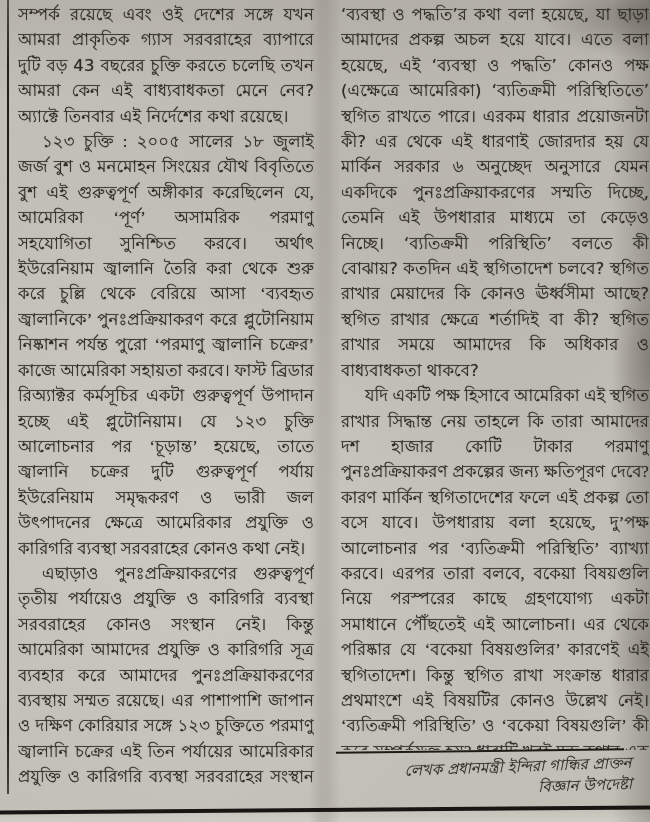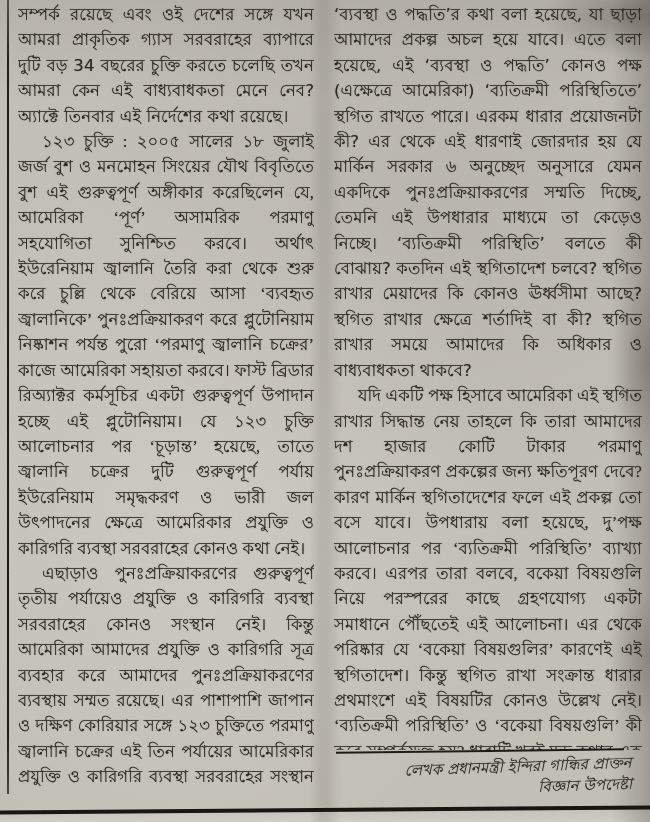--- a/index.html
+++ b/index.html
@@ -51,21 +51,21 @@
     text-shadow: 0 0 1px rgba(43,39,32,0.55);
     overflow: hidden;
     z-index: 2;
   }
   .col-left {
     left: 18px;
     width: 296px;
     height: 790px;
   }
   .col-right {
-    left: 334px;
+    left: 341px;
     width: 308px;
     height: 748px;
   }
   .para {
     margin: 0;
   }
   .para.indent {
     text-indent: 24px;
     font-family: Liberation Serif, serif;
   }
@@ -114,21 +114,21 @@
   }
 </style>
 </head>
 <body>
 
 <div class="page">
 
   <div class="rule-left"></div>
 
   <div class="col col-left">
-    <p class="para">সম্পর্ক রয়েছে এবং ওই দেশের সঙ্গে যখন আমরা প্রাকৃতিক গ্যাস সরবরাহের ব্যাপারে দুটি বড় 34 বছরের চুক্তি করতে চলেছি তখন আমরা কেন এই বাধ্যবাধকতা মেনে নেব? অ্যাক্টে তিনবার এই নির্দেশের কথা রয়েছে।</p>
+    <p class="para">সম্পর্ক রয়েছে এবং ওই দেশের সঙ্গে যখন আমরা প্রাকৃতিক গ্যাস সরবরাহের ব্যাপারে দুটি বড় 43 বছরের চুক্তি করতে চলেছি তখন আমরা কেন এই বাধ্যবাধকতা মেনে নেব? অ্যাক্টে তিনবার এই নির্দেশের কথা রয়েছে।</p>
     <p class="para indent">১২৩ চুক্তি : ২০০৫ সালের ১৮ জুলাই জর্জ বুশ ও মনমোহন সিংয়ের যৌথ বিবৃতিতে বুশ এই গুরুত্বপূর্ণ অঙ্গীকার করেছিলেন যে, আমেরিকা ‘পূর্ণ’ অসামরিক পরমাণু সহযোগিতা সুনিশ্চিত করবে। অর্থাৎ ইউরেনিয়াম জ্বালানি তৈরি করা থেকে শুরু করে চুল্লি থেকে বেরিয়ে আসা ‘ব্যবহৃত জ্বালানিকে’ পুনঃপ্রক্রিয়াকরণ করে প্লুটোনিয়াম নিষ্কাশন পর্যন্ত পুরো ‘পরমাণু জ্বালানি চক্রের’ কাজে আমেরিকা সহায়তা করবে। ফাস্ট ব্রিডার রিঅ্যাক্টর কর্মসূচির একটা গুরুত্বপূর্ণ উপাদান হচ্ছে এই প্লুটোনিয়াম। যে ১২৩ চুক্তি আলোচনার পর ‘চূড়ান্ত’ হয়েছে, তাতে জ্বালানি চক্রের দুটি গুরুত্বপূর্ণ পর্যায় ইউরেনিয়াম সমৃদ্ধকরণ ও ভারী জল উৎপাদনের ক্ষেত্রে আমেরিকার প্রযুক্তি ও কারিগরি ব্যবস্থা সরবরাহের কোনও কথা নেই।</p>
     <p class="para indent">এছাড়াও পুনঃপ্রক্রিয়াকরণের গুরুত্বপূর্ণ তৃতীয় পর্যায়েও প্রযুক্তি ও কারিগরি ব্যবস্থা সরবরাহের কোনও সংস্থান নেই। কিন্তু আমেরিকা আমাদের প্রযুক্তি ও কারিগরি সূত্র ব্যবহার করে আমাদের পুনঃপ্রক্রিয়াকরণের ব্যবস্থায় সম্মত রয়েছে। এর পাশাপাশি জাপান ও দক্ষিণ কোরিয়ার সঙ্গে ১২৩ চুক্তিতে পরমাণু জ্বালানি চক্রের এই তিন পর্যায়ের আমেরিকার প্রযুক্তি ও কারিগরি ব্যবস্থা সরবরাহের সংস্থান রয়েছে। পুনঃপ্রক্রিয়াকরণ সংক্রান্ত এই ধরনের প্রযুক্তি ও ব্যবস্থা আমেরিকা ইতিমধ্যেই জাপানকে সরবরাহ করেছে।</p>
 
   </div>
 
   <div class="col col-right">
     <p class="para">‘ব্যবস্থা ও পদ্ধতি’র কথা বলা হয়েছে, যা ছাড়া আমাদের প্রকল্প অচল হয়ে যাবে। এতে বলা হয়েছে, এই ‘ব্যবস্থা ও পদ্ধতি’ কোনও পক্ষ (এক্ষেত্রে আমেরিকা) ‘ব্যতিক্রমী পরিস্থিতিতে’ স্থগিত রাখতে পারে। এরকম ধারার প্রয়োজনটা কী? এর থেকে এই ধারণাই জোরদার হয় যে মার্কিন সরকার ৬ অনুচ্ছেদ অনুসারে যেমন একদিকে পুনঃপ্রক্রিয়াকরণের সম্মতি দিচ্ছে, তেমনি এই উপধারার মাধ্যমে তা কেড়েও নিচ্ছে। ‘ব্যতিক্রমী পরিস্থিতি’ বলতে কী বোঝায়? কতদিন এই স্থগিতাদেশ চলবে? স্থগিত রাখার মেয়াদের কি কোনও ঊর্ধ্বসীমা আছে? স্থগিত রাখার ক্ষেত্রে শর্তাদিই বা কী? স্থগিত রাখার সময়ে আমাদের কি অধিকার ও বাধ্যবাধকতা থাকবে?</p>
     <p class="para indent">যদি একটি পক্ষ হিসাবে আমেরিকা এই স্থগিত রাখার সিদ্ধান্ত নেয় তাহলে কি তারা আমাদের দশ হাজার কোটি টাকার পরমাণু পুনঃপ্রক্রিয়াকরণ প্রকল্পের জন্য ক্ষতিপূরণ দেবে? কারণ মার্কিন স্থগিতাদেশের ফলে এই প্রকল্প তো বসে যাবে। উপধারায় বলা হয়েছে, দু’পক্ষ আলোচনার পর ‘ব্যতিক্রমী পরিস্থিতি’ ব্যাখ্যা করবে। এরপর তারা বলবে, বকেয়া বিষয়গুলি নিয়ে পরস্পরের কাছে গ্রহণযোগ্য একটা সমাধানে পৌঁছতেই এই আলোচনা। এর থেকে পরিষ্কার যে ‘বকেয়া বিষয়গুলির’ কারণেই এই স্থগিতাদেশ। কিন্তু স্থগিত রাখা সংক্রান্ত ধারার প্রথমাংশে এই বিষয়টির কোনও উল্লেখ নেই। ‘ব্যতিক্রমী পরিস্থিতি’ ও ‘বকেয়া বিষয়গুলি’ কী করে সম্পর্কযুক্ত হয়? ধারাটি খুবই মন্দ কথার এক শব্দজাল যা দ্ব্যর্থবোধক। বিরোধ ও মতপার্থক্য নিয়ে সাধারণত সালিশি হয়ে থাকে, কিন্তু ধারায় তার কোনও সংস্থান নেই। কিন্তু এ ক্ষেত্রে তা দীর্ঘায়িত হবে, সময়ের সীমা-পরিসীমা থাকবে না এবং শেষ পর্যন্ত তারাপুরের মতো আলোচনা ফলপ্রসূ হবে। এর মধ্যে আমাদের দশ হাজার কোটি টাকার জাতীয় পুনঃপ্রক্রিয়াকরণ প্রকল্প ভালো অবস্থায় থাকা সত্ত্বেও অচল হয়ে যাবে। আর বিরাট সংখ্যক চালু চুল্লি থেকে ব্যবহৃত জ্বালানি এসে জমা হতে থাকবে। কিন্তু তা জমা করে রাখার জন্য আমাদের কারিগরি দিক থেকে বিশেষ ধরনের মজুত ভাণ্ডারের ব্যবস্থা নেই। কারণ এগুলি খুবই তেজস্ক্রিয় পদার্থ।</p>
 
   </div>

